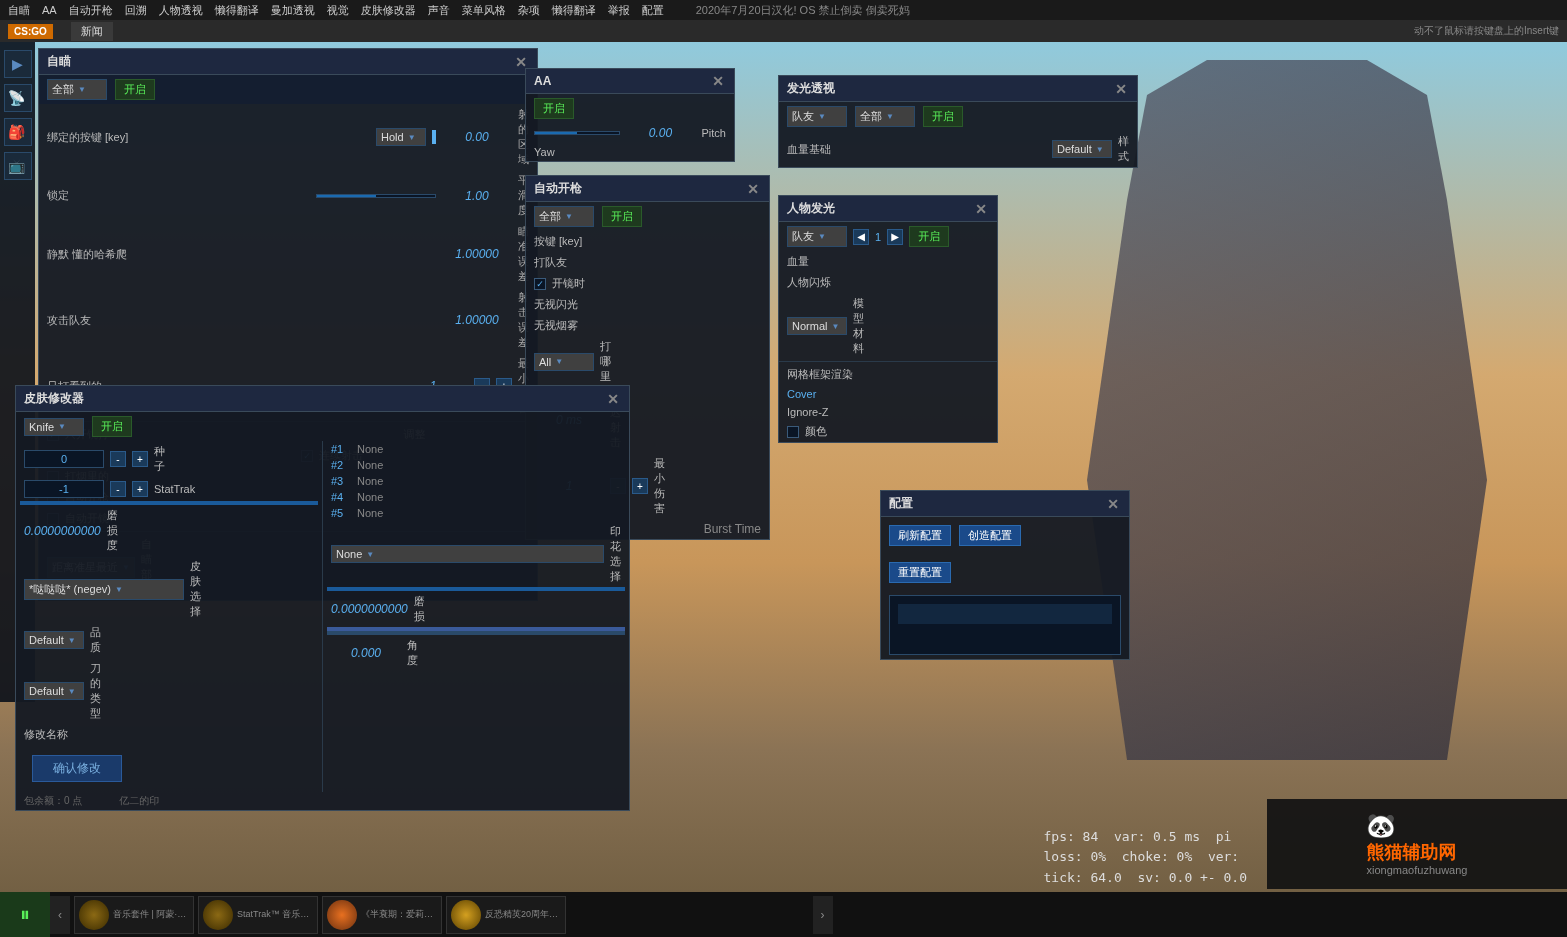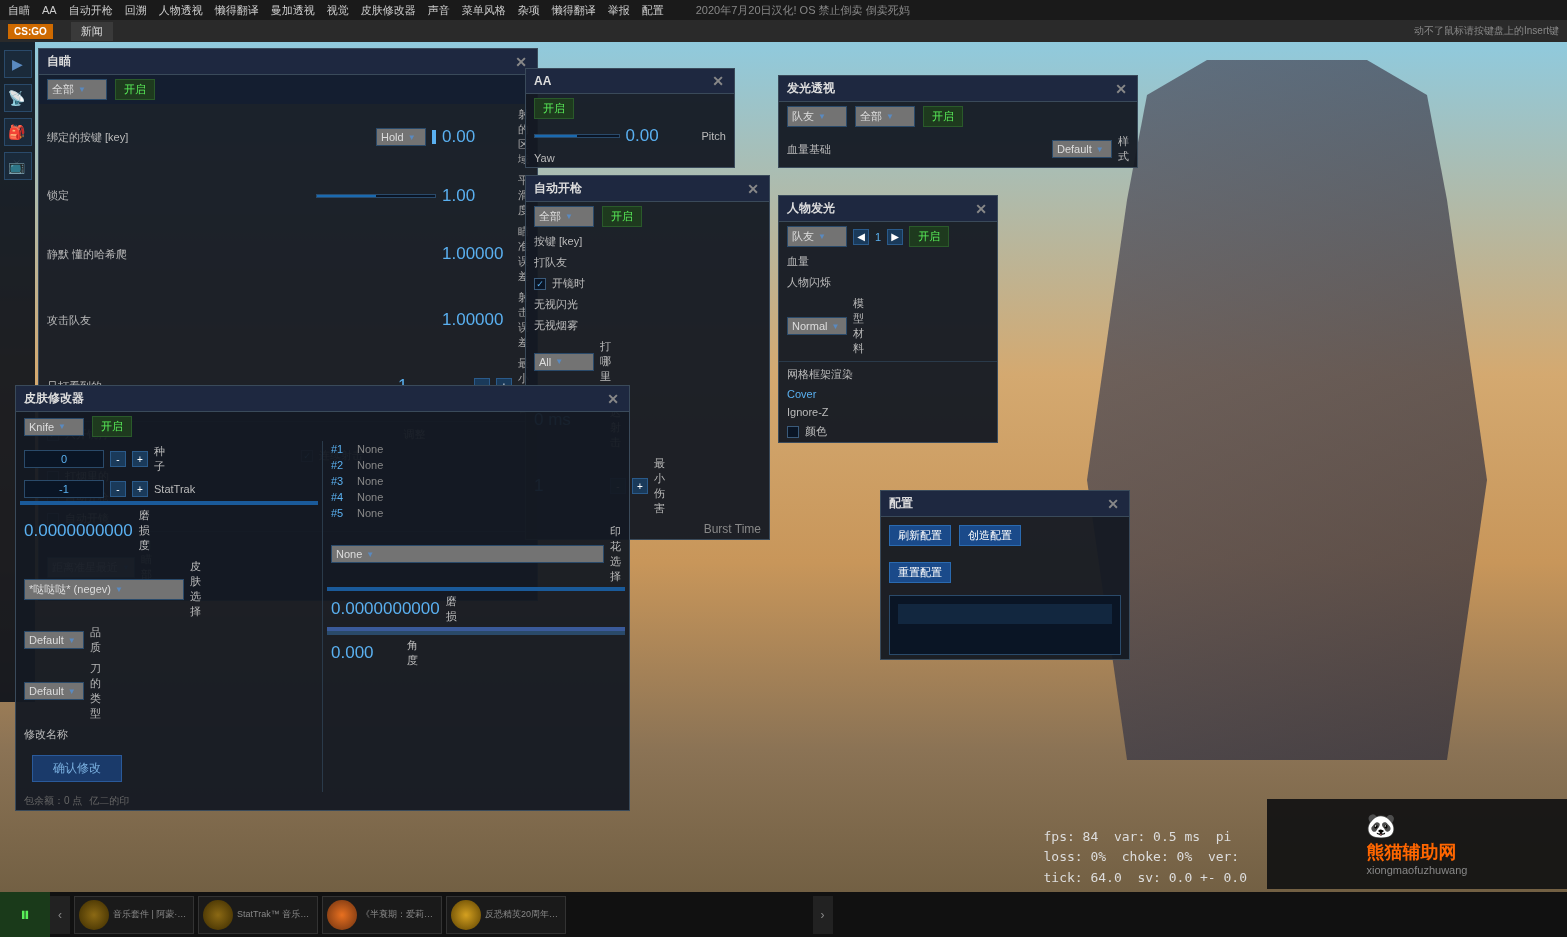--- a/index.html
+++ b/index.html
@@ -121,21 +121,21 @@
       color: #5af05a;
       padding: 2px 8px;
       cursor: pointer;
       font-size: 11px;
       min-width: 40px;
       text-align: center;
     }
 
     
     .dropdown {
-      background: #737373;
+      background: #404040;
       border: 1px solid #2a4a6a;
       color: #ddd;
       padding: 2px 4px;
       font-size: 11px;
       display: inline-flex;
       align-items: center;
       cursor: pointer;
       min-width: 60px;
     }
     .dropdown::after {
@@ -163,23 +163,24 @@
       padding: 3px 8px;
       gap: 6px;
     }
     .row-label {
       color: #bbb;
       font-size: 11px;
       flex: 1;
     }
     .row-value {
       color: #5ab0f0;
-      font-size: 17px;
+      font-size: 12px;
       min-width: 70px;
-      text-align: left;
+      text-align: center;
+      font-style: italic;
     }
 
     
     .checkbox {
       width: 12px; height: 12px;
       border: 1px solid #3a5a7a;
       background: #0a1525;
       display: inline-flex;
       align-items: center;
       justify-content: center;
@@ -803,21 +804,21 @@
       <div class="blue-bar" style="background:#2a4a6a;"></div>
       <div class="row">
         <span class="row-value">0.000</span>
         <span class="row-label" style="flex:0;">角度</span>
       </div>
     </div>
   </div>
 
   <div style="padding:2px 8px;font-size:10px;color:#666;">
     <span>包余额：0 点</span>
-    <span style="margin-left:4px;text-align:center;">亿二的印</span>
+    <span style="margin-left:34px;text-align:center;">亿二的印</span>
   </div>
 </div>
 
 <div class="panel" id="config-panel">
   <div class="panel-header">
     <span>配置</span>
     <div class="panel-close">✕</div>
   </div>
   <div style="display:flex;padding:8px;gap:8px;flex-wrap:wrap;">
     <div class="btn-blue">刷新配置</div>

